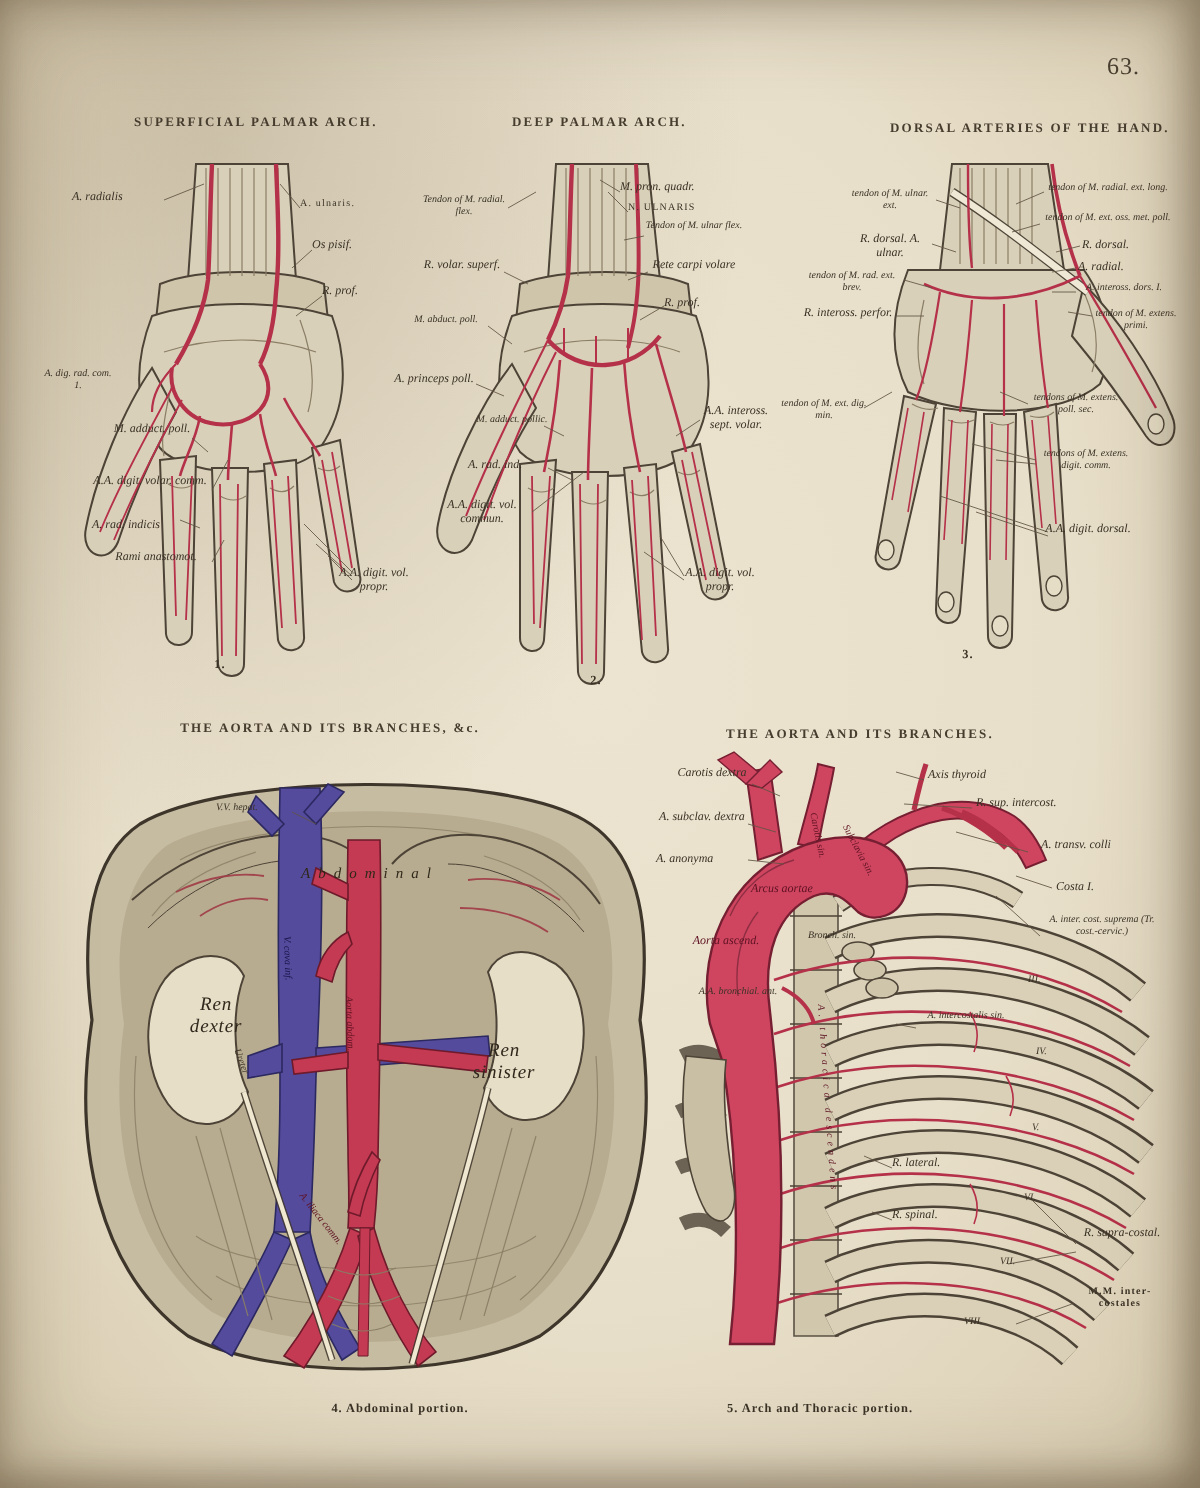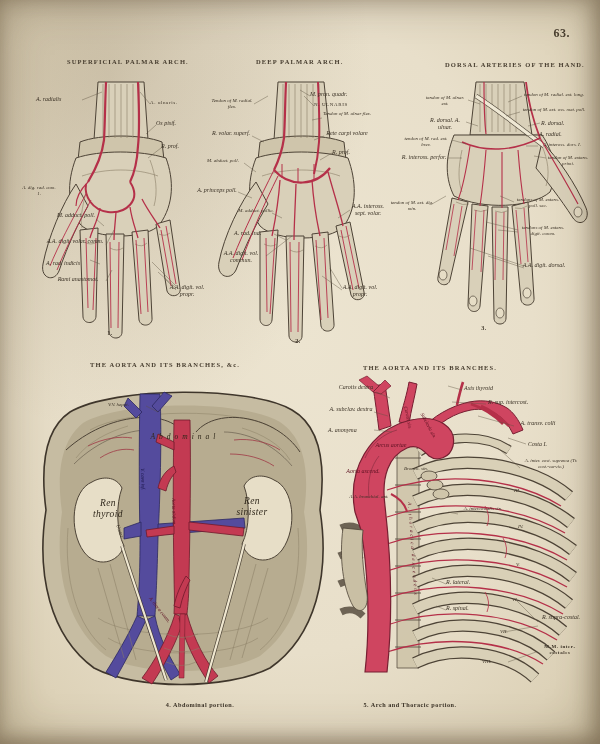--- a/index.html
+++ b/index.html
@@ -6,21 +6,21 @@
   body{width:600px;height:744px;overflow:hidden;background:#d6ccb4;}
   .page{position:relative;width:600px;height:744px;
     background:
       radial-gradient(ellipse at 18% 10%, rgba(90,70,40,.18), rgba(0,0,0,0) 38%),
       radial-gradient(ellipse at 50% 45%, #ece4d0 0%, #e8dfca 55%, #ddd2b8 85%, #cfc3a5 100%);
     font-family:"Liberation Serif","DejaVu Serif",serif;color:#3b3226;}
   .page::after{content:"";position:absolute;inset:0;pointer-events:none;
     box-shadow:inset 0 0 46px rgba(70,52,28,.35), inset -10px 0 18px rgba(70,52,28,.22), inset 0 -8px 14px rgba(70,52,28,.18);}
   .fig-title{position:absolute;font-size:6.5px;font-weight:bold;letter-spacing:1.1px;color:#473d2f;white-space:nowrap;}
   .fig-title.ctr{text-align:center;white-space:normal;}
-  .pageno{position:absolute;font-size:12px;font-weight:bold;color:#4a4031;letter-spacing:.5px;}
+  .pageno{position:absolute;font-size:12px;font-weight:normal;color:#4a4031;letter-spacing:.5px;}
   .lbl{position:absolute;font-size:6px;font-style:italic;line-height:1.12;color:#3b3226;}
   .lbl.ctr{text-align:center;}
   .lbl.tiny{font-size:5px;}
   .lbl.caps{font-style:normal;font-size:5px;letter-spacing:.6px;}
   .lbl.big{font-size:9.5px;letter-spacing:.4px;color:#30281c;}
   .lbl.onred{color:#5e1222;}
   .lbl.onblue{color:#171244;}
   .lbl.rot{transform-origin:0 0;white-space:nowrap;}
   .cap{position:absolute;font-size:6.2px;font-weight:bold;letter-spacing:.5px;color:#3b3226;text-align:center;}
   .spread{letter-spacing:4px;font-size:7.5px;color:#2f2719;}
@@ -268,22 +268,22 @@
   <div class="lbl ctr tiny" style="left:538px;top:142px;width:48px;">A. inteross. dors. I.</div>
   <div class="lbl ctr tiny" style="left:546px;top:155px;width:44px;">tendon of M. extens. primi.</div>
   <div class="lbl ctr tiny" style="left:390px;top:200px;width:44px;">tendon of M. ext. dig. min.</div>
   <div class="lbl ctr tiny" style="left:514px;top:197px;width:48px;">tendons of M. extens. poll. sec.</div>
   <div class="lbl ctr tiny" style="left:518px;top:225px;width:50px;">tendons of M. extens. digit. comm.</div>
   <div class="lbl ctr" style="left:520px;top:262px;width:48px;">A.A. digit. dorsal.</div>
   <div class="cap" style="left:474px;top:324px;width:20px;">3.</div>
 
   <div class="lbl tiny" style="left:108px;top:402px;width:40px;">V.V. hepat.</div>
   <div class="lbl ctr spread" style="left:115px;top:433px;width:140px;">Abdominal</div>
-  <div class="lbl big ctr" style="left:86px;top:498px;width:44px;">Ren thyroid</div>
-  <div class="lbl big ctr" style="left:228px;top:496px;width:48px;">Ren sinister</div>
+  <div class="lbl big ctr" style="left:86px;top:498px;width:44px;">Ren dexter</div>
+  <div class="lbl big ctr" style="left:228px;top:521px;width:48px;">Ren sinister</div>
   <div class="lbl tiny rot onblue" style="left:145px;top:468px;transform:rotate(88deg);">V. cava inf.</div>
   <div class="lbl tiny rot onred" style="left:176px;top:498px;transform:rotate(88deg);">Aorta abdom.</div>
   <div class="lbl tiny rot" style="left:120px;top:524px;transform:rotate(70deg);">Ureter</div>
   <div class="lbl tiny rot onred" style="left:152px;top:596px;transform:rotate(52deg);">A. iliaca comm.</div>
   <div class="cap" style="left:130px;top:701px;width:140px;">4. Abdominal portion.</div>
 
   <div class="lbl ctr" style="left:336px;top:384px;width:40px;">Carotis dextra</div>
   <div class="lbl ctr" style="left:328px;top:406px;width:46px;">A. subclav. dextra</div>
   <div class="lbl" style="left:328px;top:427px;width:48px;">A. anonyma</div>
   <div class="lbl" style="left:464px;top:385px;width:52px;">Axis thyroid</div>

